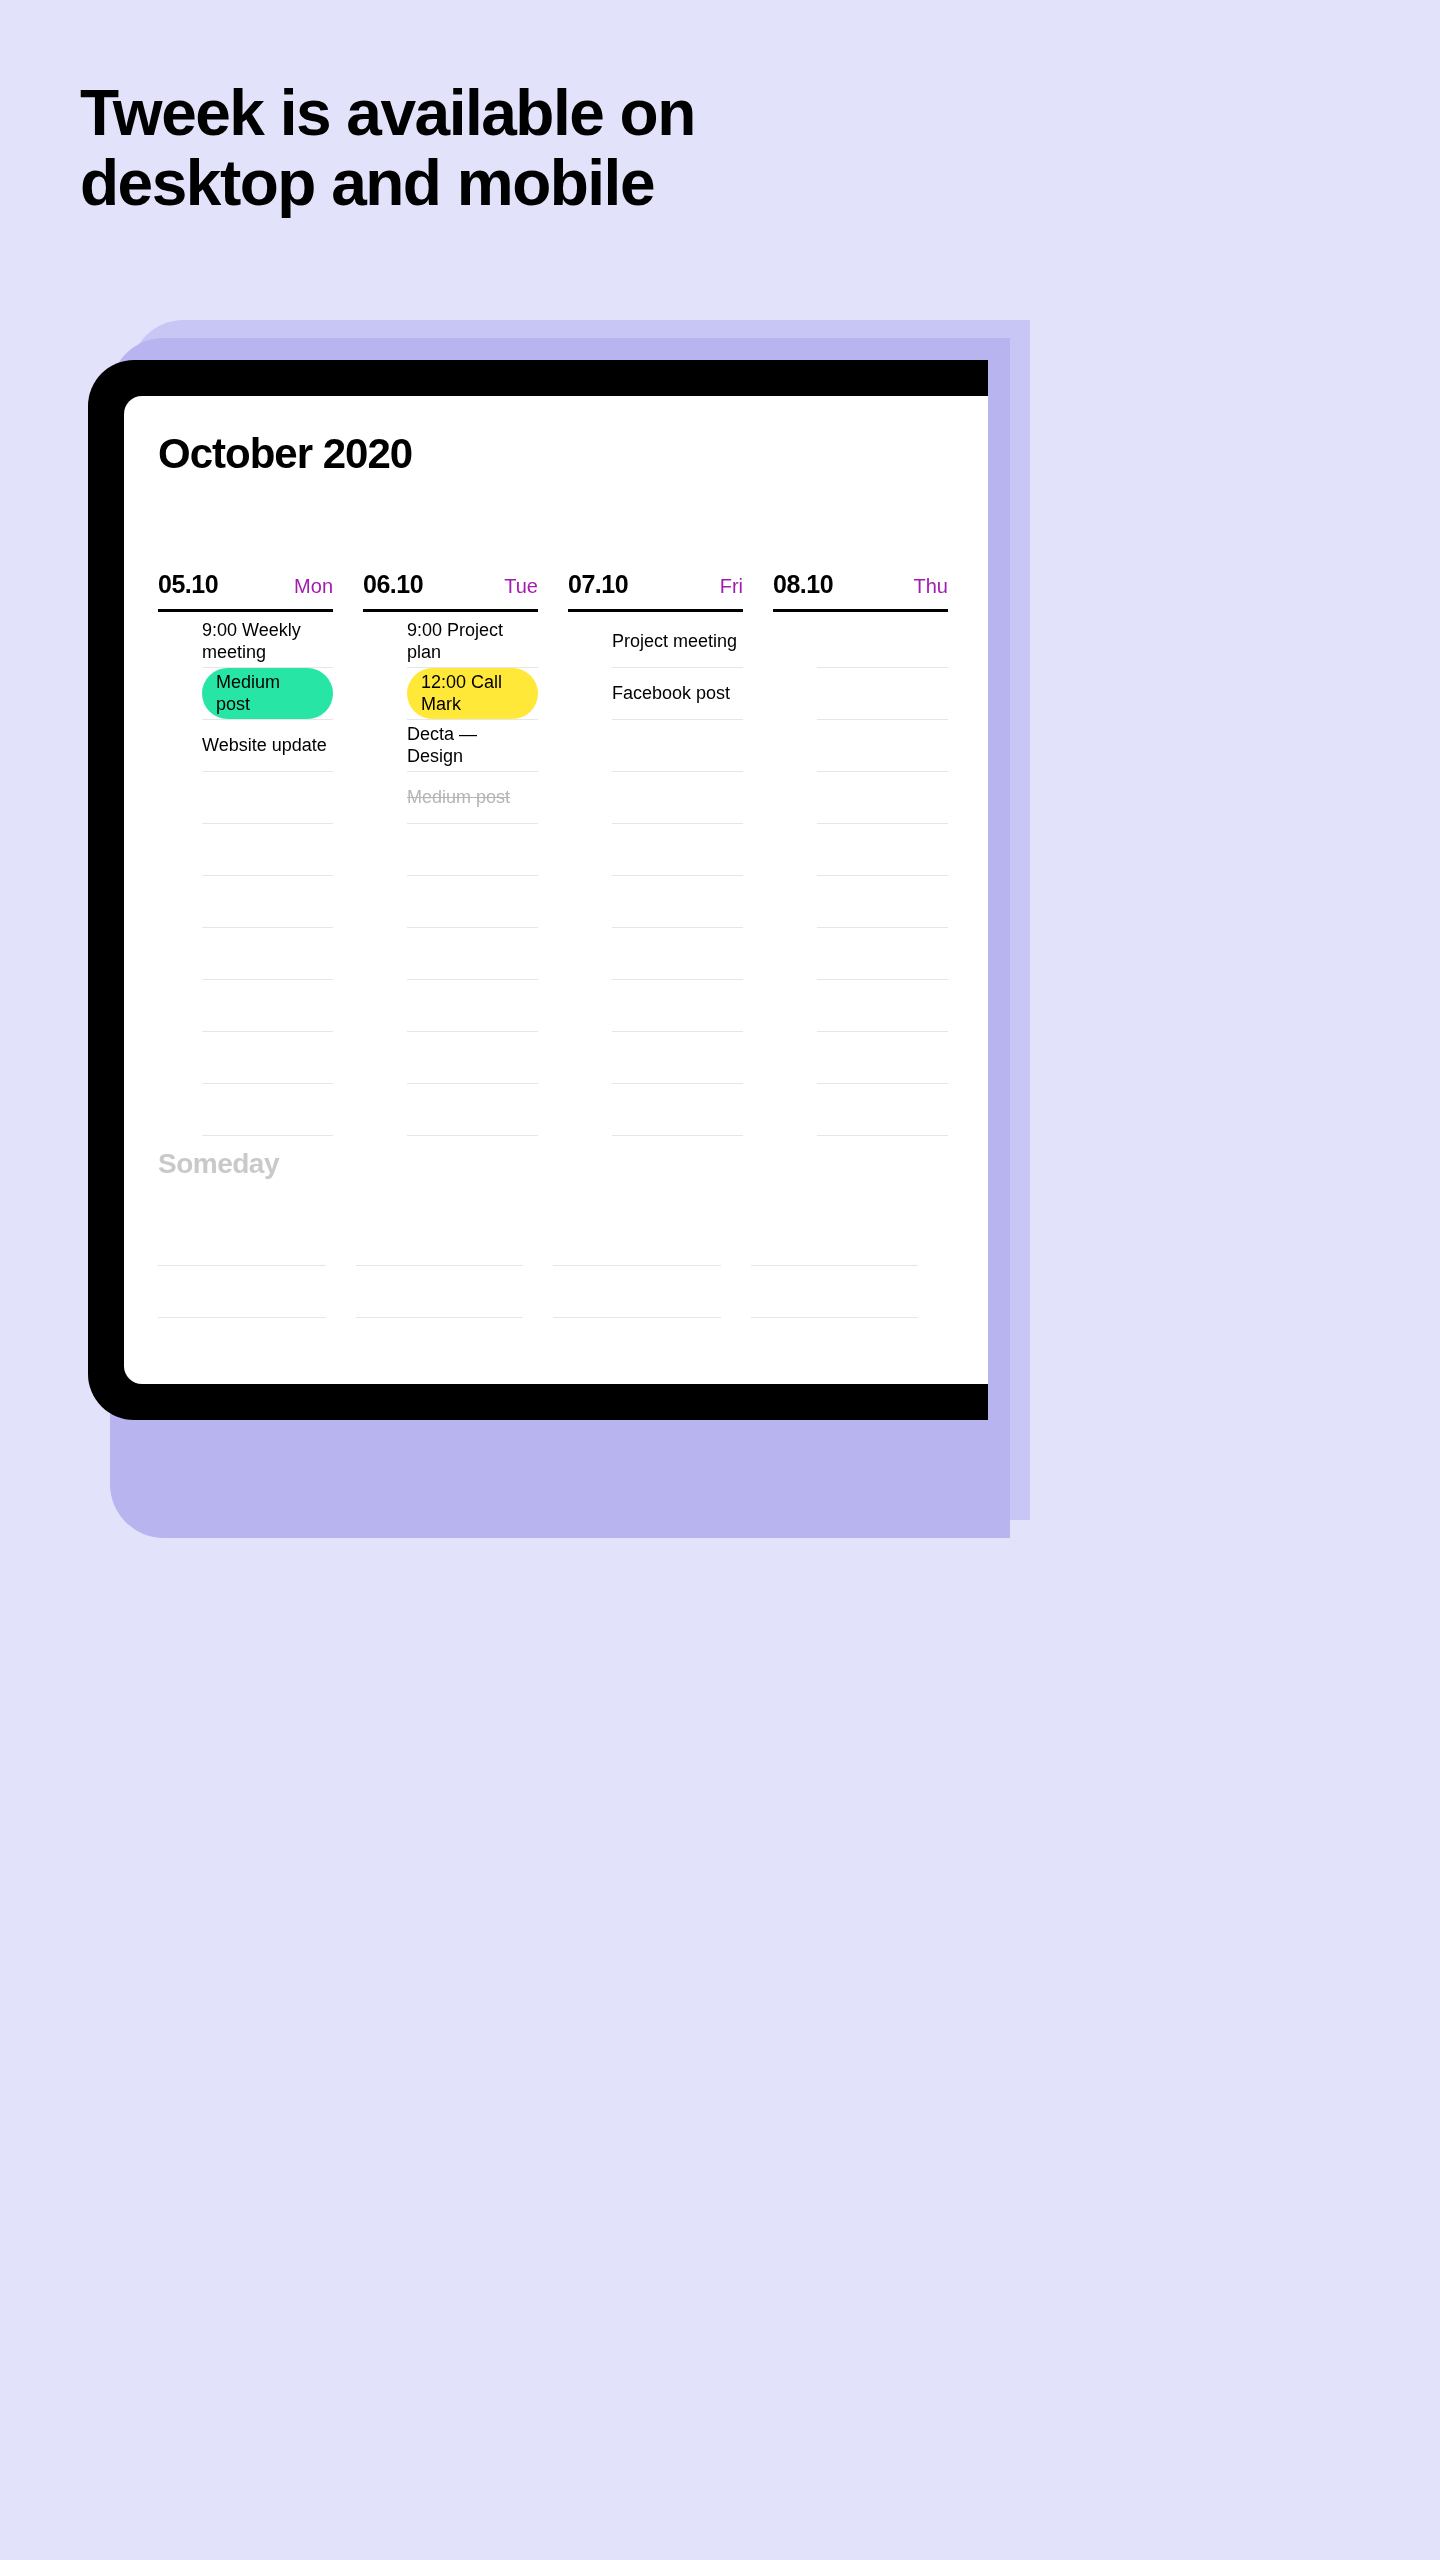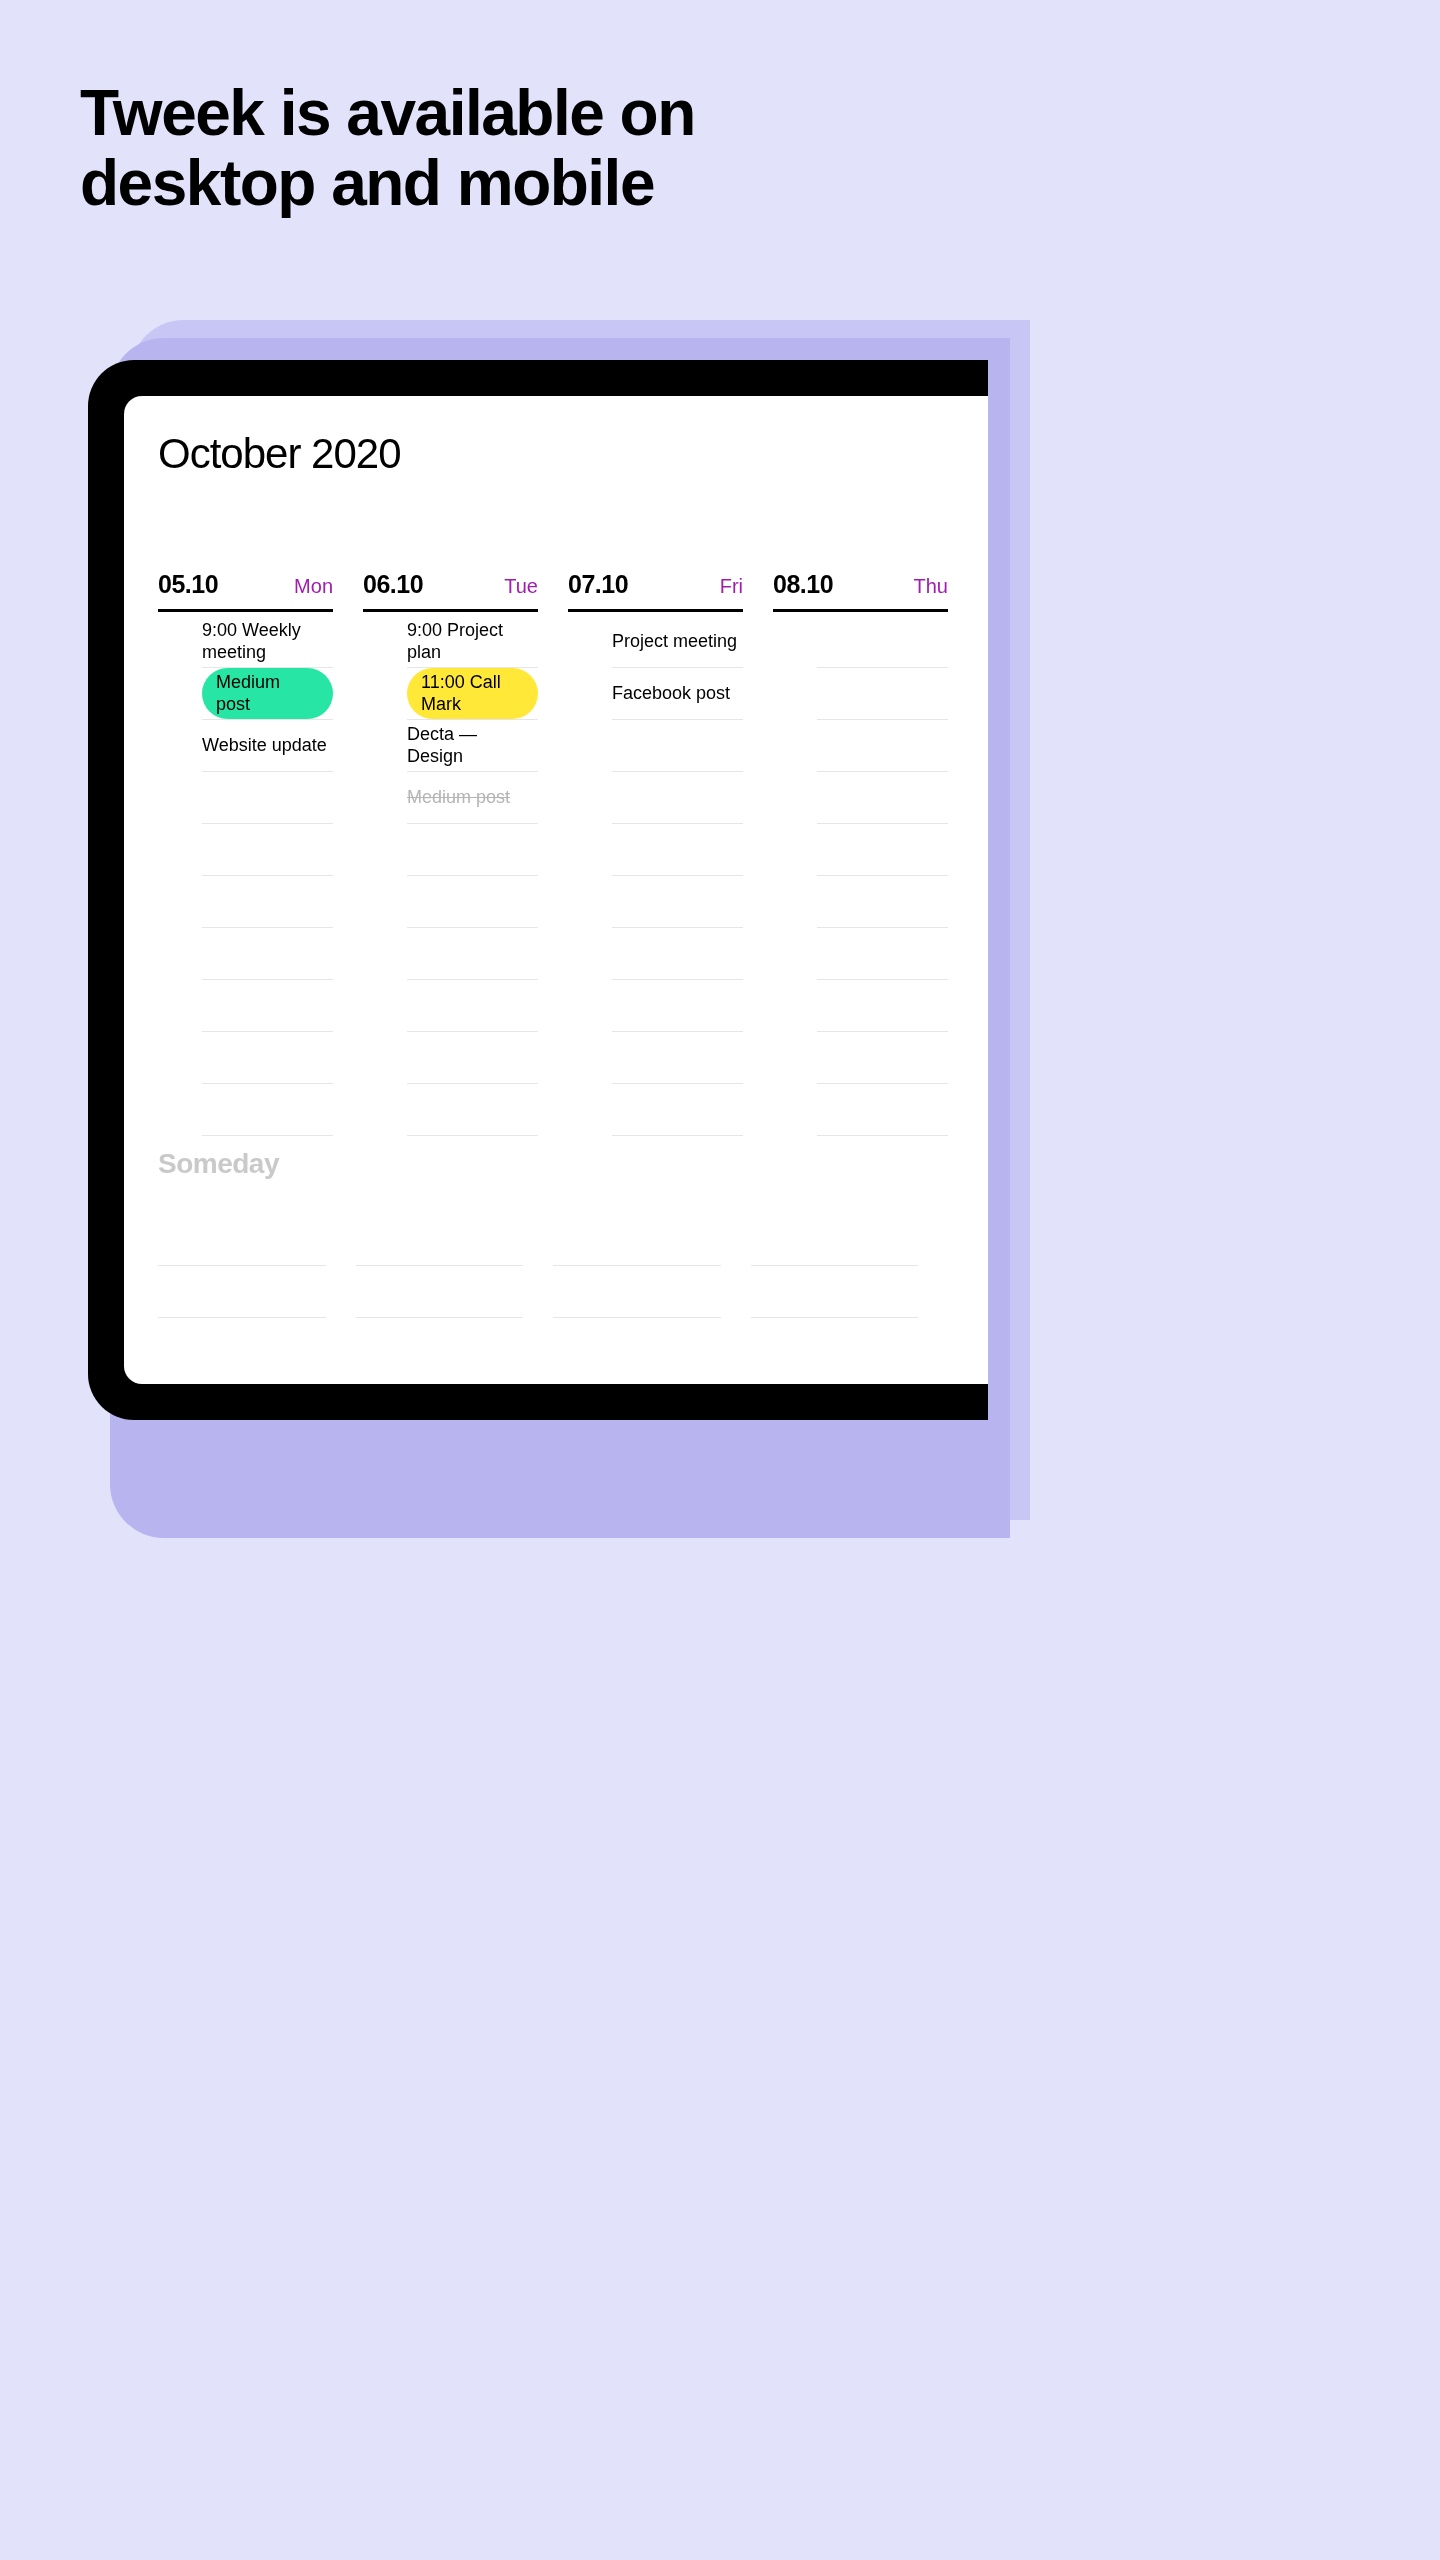--- a/index.html
+++ b/index.html
@@ -58,21 +58,21 @@
     background: #fff;
     width: 100%;
     height: 100%;
     border-radius: 18px 0 0 18px;
     padding: 34px 0 0 34px;
     position: relative;
     overflow: hidden;
   }
   .month-title {
     font-size: 42px;
-    font-weight: 400;
+    font-weight: 700;
     letter-spacing: -1px;
     color: #000;
     margin-bottom: 92px;
   }
   .columns {
     display: flex;
     gap: 30px;
   }
   .col {
     width: 175px;
@@ -186,21 +186,21 @@
           <div class="col">
             <div class="day-header">
               <span class="day-date">06.10</span>
               <span class="day-name">Tue</span>
             </div>
             <div class="tasks">
               <div class="task">
                 <span>9:00 Project plan</span>
               </div>
               <div class="task">
-                <span class="pill pill-yellow">11:00 Call Mark</span>
+                <span class="pill pill-yellow">12:00 Call Mark</span>
               </div>
               <div class="task">
                 <span>Decta — Design</span>
               </div>
               <div class="task">
                 <span class="done">Medium post</span>
               </div>
               <div class="task"></div>
               <div class="task"></div>
               <div class="task"></div>

